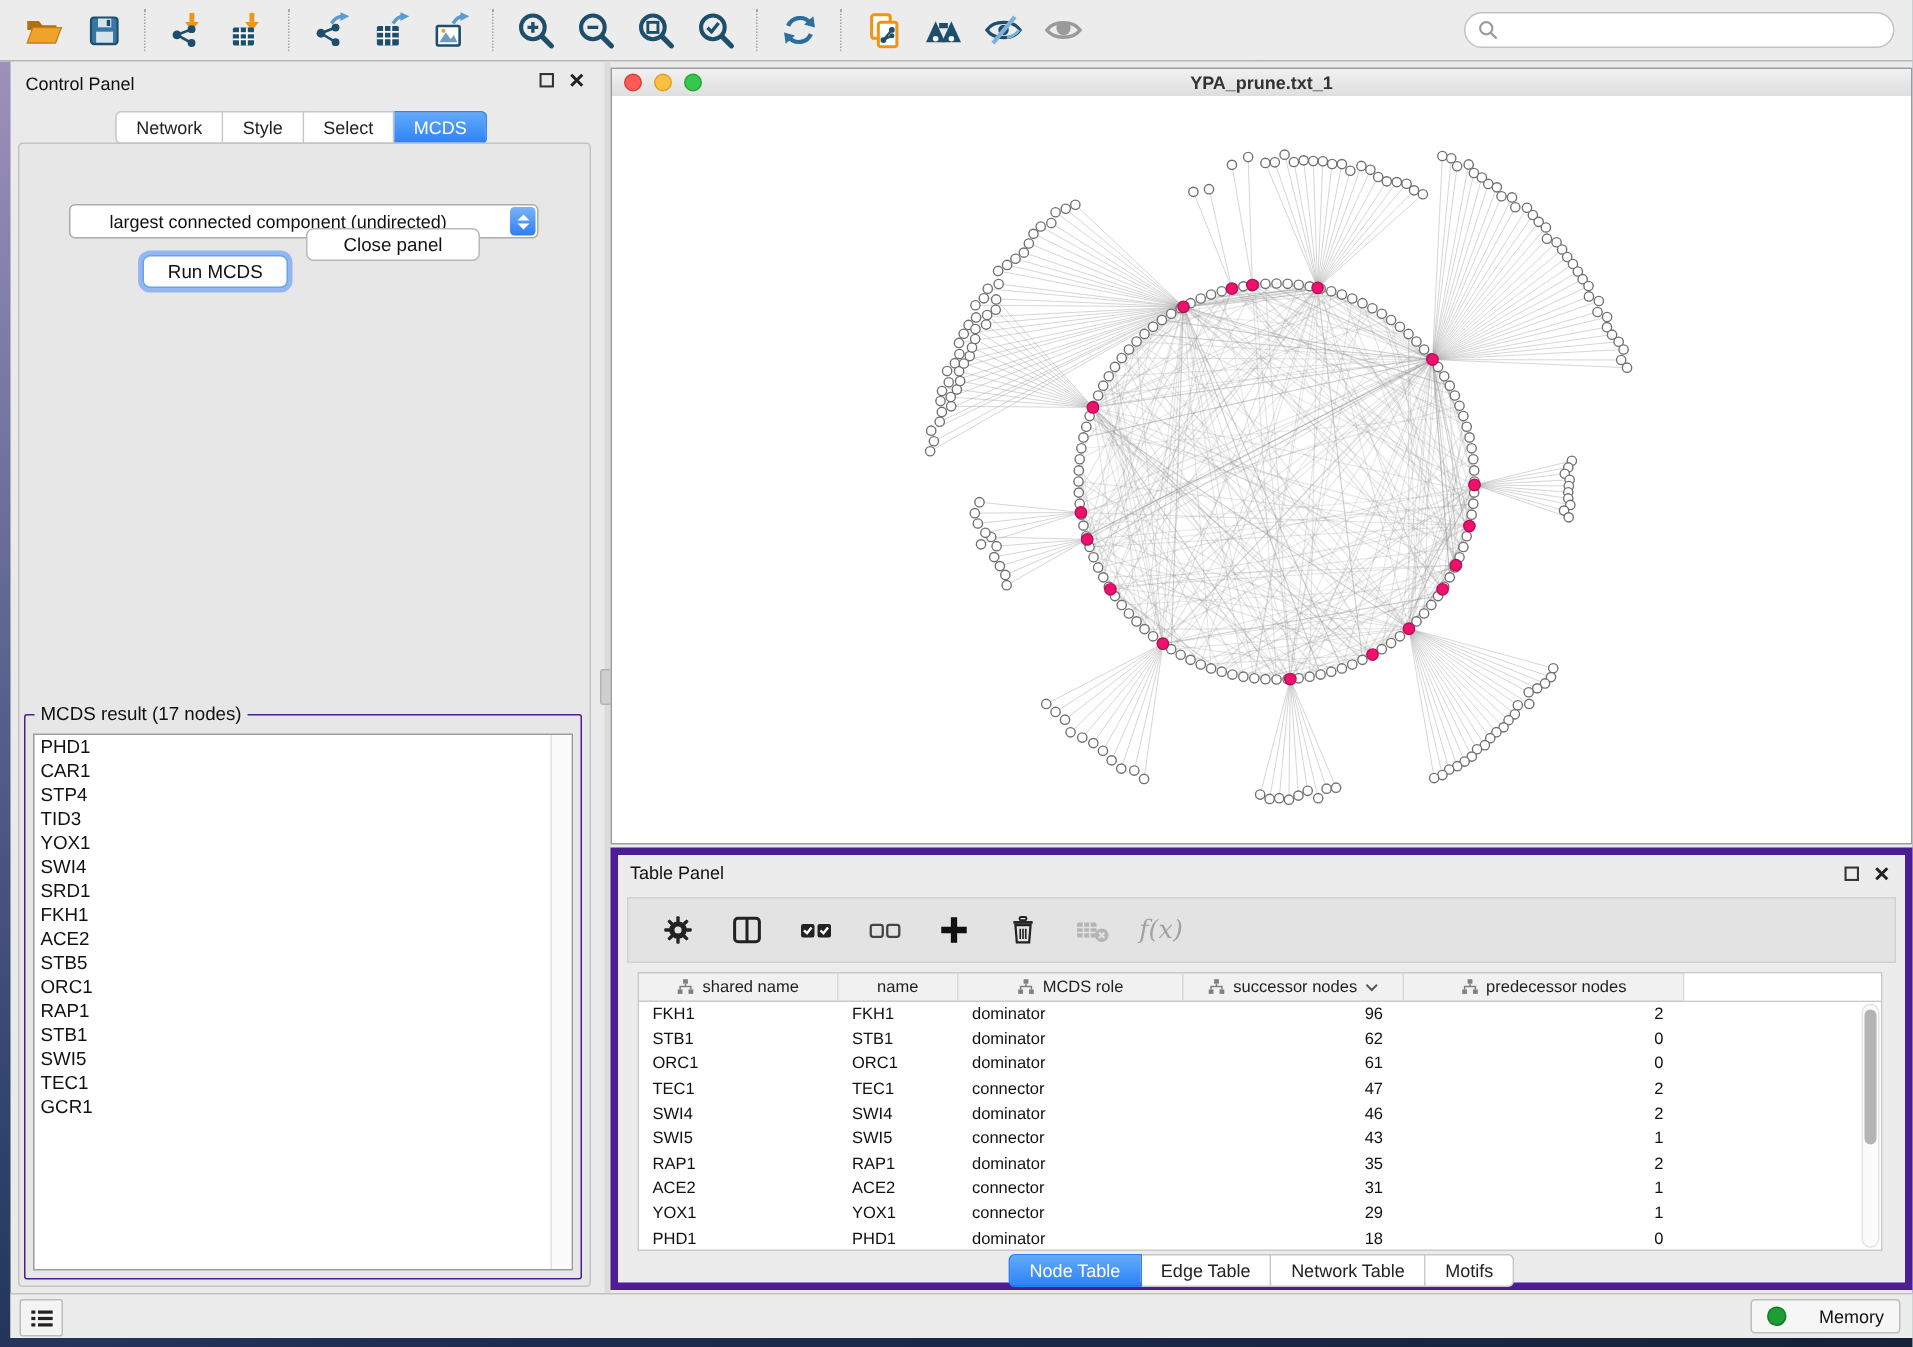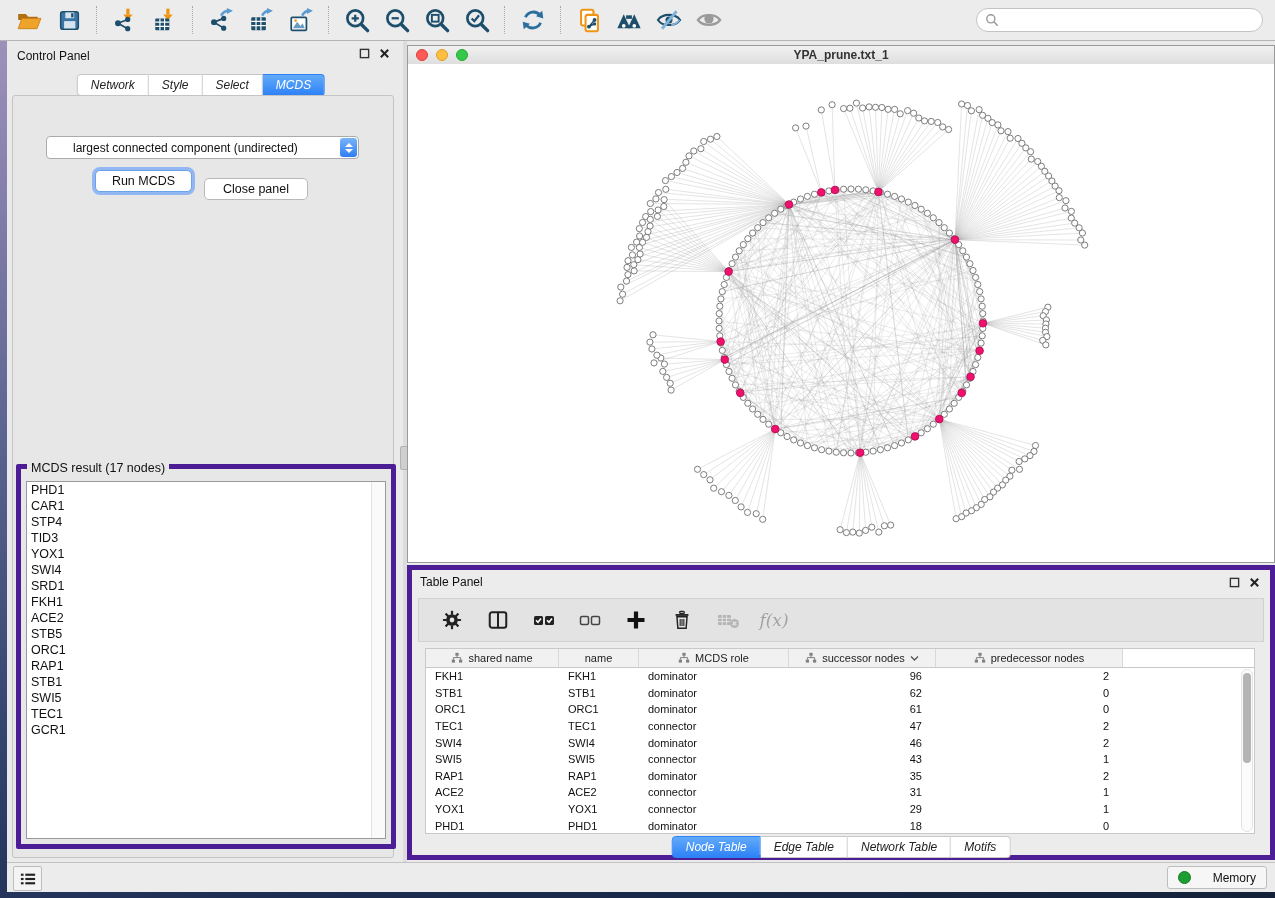--- a/index.html
+++ b/index.html
@@ -15,40 +15,40 @@
   .tb-sep{width:1px;height:28px;border-left:1px dotted #a8a8a8;margin:0 7px;}
   .tb-search{margin-left:auto;width:287px;height:24px;background:#fff;border:1px solid #c3c3c3;
     border-radius:13px;display:flex;align-items:center;padding:0 8px;box-sizing:border-box;margin-right:3px;}
   .tb-search input{border:none;outline:none;flex:1;font-size:12px;background:transparent;margin-left:5px;color:#333;}
   
   .main{position:absolute;left:7px;top:41px;width:1268px;height:851px;background:#eaeaea;}
   
   .cp-title-row{position:absolute;left:10px;top:8px;font-size:12px;color:#111;}
   .panel-wctl{position:absolute;top:7px;display:flex;gap:9px;align-items:center;}
   .seg{display:flex;}
-  .seg-tab{padding:3px 13px;background:#fff;border:1px solid #c6c6c6;border-left:none;font-size:12px;color:#222;cursor:default;font-style:italic;}
+  .seg-tab{padding:3px 13px;background:#fff;border:1px solid #c6c6c6;border-left:none;font-size:12px;color:#222;cursor:default;}
   .seg-tab:first-child{border-left:1px solid #c6c6c6;border-radius:4px 0 0 4px;}
   .seg-tab:last-child{border-radius:0 4px 4px 0;}
   .seg-tab.active{background:linear-gradient(#62aaf9,#2e82f7);border-color:#2e82f7;color:#fff;}
   .cp-tabs{position:absolute;left:194px;top:33px;transform:translateX(-50%);}
   .cp-box{position:absolute;left:5px;top:54px;width:382px;height:763px;background:#e7e7e7;
     border:1px solid #c4c4c4;border-radius:3px;box-sizing:border-box;}
   .opt-label{position:absolute;left:0;right:0;top:18px;text-align:center;font-size:12.5px;color:#111;}
   .dropdown{position:absolute;left:33px;top:40px;width:313px;height:23px;background:#fff;border:1px solid #ababab;
     border-radius:4px;box-sizing:border-box;display:flex;align-items:center;font-size:12px;color:#111;padding-left:26px;}
   .dd-step{position:absolute;right:1px;top:1px;width:17px;height:19px;border-radius:3px;
     background:linear-gradient(#79b4f9,#2e7ef2);display:flex;flex-direction:column;align-items:center;justify-content:center;gap:2px;}
   .dd-step i{display:block;width:0;height:0;border-left:4px solid transparent;border-right:4px solid transparent;}
   .dd-step .up{border-bottom:4px solid #fff;}
   .dd-step .dn{border-top:4px solid #fff;}
   .mac-btn{position:absolute;height:22px;background:#fff;border:1px solid #b9b9b9;border-radius:5px;
     font-size:12.5px;color:#111;display:flex;align-items:center;justify-content:center;box-sizing:border-box;}
   .btn-run{left:82px;top:74px;width:97px;box-shadow:0 0 0 3px rgba(90,152,250,.6);border-color:#6ba3e8;}
-  .btn-close{left:191px;top:82px;width:104px;}
-  .groupbox{position:absolute;left:3px;top:368px;width:370px;height:375px;border:5px solid #4c1d95;border-radius:2px;}
+  .btn-close{left:191px;top:56px;width:116px;}
+  .groupbox{position:absolute;left:3px;top:380px;width:370px;height:375px;border:1px solid #4c1d95;border-radius:2px;}
   .groupbox .legend{position:absolute;top:-8px;left:6px;background:#e7e7e7;padding:0 4px;font-size:12.5px;color:#111;}
   .mcds-list{position:absolute;left:5px;right:5px;top:12px;bottom:5px;background:#fff;border:1px solid #9a9a9a;overflow:hidden;}
   .mcds-scroll{position:absolute;right:0;top:0;bottom:0;width:13px;background:#fafafa;border-left:1px solid #e2e2e2;}
   .mcds-item{font-size:12.5px;color:#111;height:16px;line-height:16px;padding-left:4px;}
   
   .vsplit{position:absolute;left:396px;top:0;width:4px;height:821px;background:#dcdcdc;}
   .vsplit .grip{position:absolute;left:-3px;top:405px;width:9px;height:22px;background:#cfcfcf;border:1px solid #b3b3b3;border-radius:2px;}
   
   .net-win{position:absolute;left:400px;top:4px;width:868px;height:518px;background:#fff;border:1px solid #9a9a9a;box-sizing:border-box;}
   .net-titlebar{height:18px;background:linear-gradient(#f1f1f1,#dedede);border-bottom:1px solid #b2b2b2;

